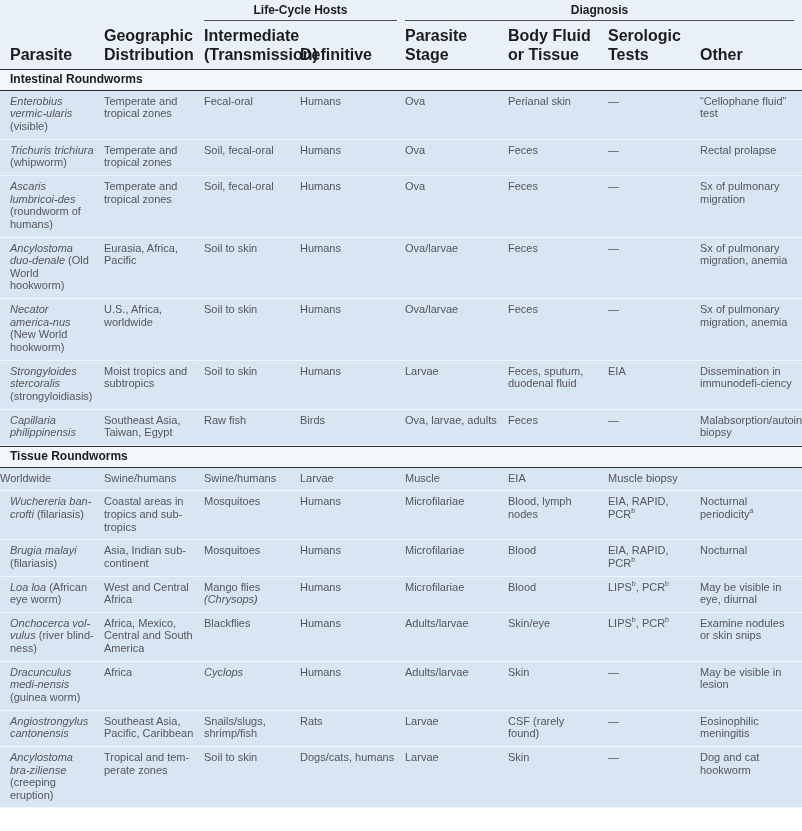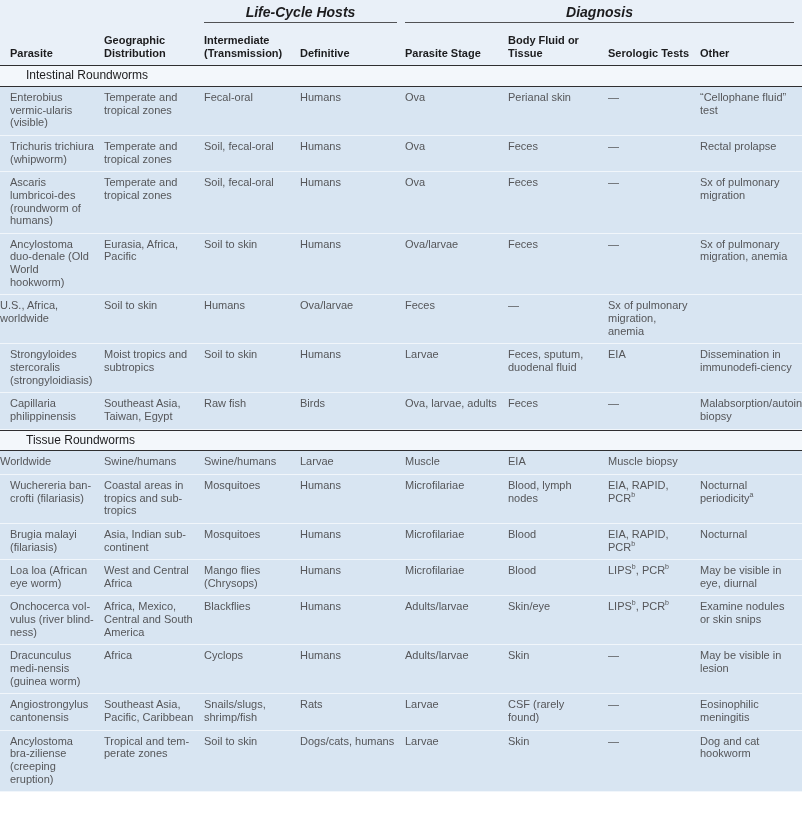--- a/index.html
+++ b/index.html
@@ -15,69 +15,68 @@
   }
   *{margin:0;padding:0;box-sizing:border-box;}
   body{
     width:802px;
     background:#fff;
     font-family:"Liberation Sans","DejaVu Sans",sans-serif;
     color:var(--text);
     font-size:11px;
     line-height:1.15;
   }
-  .it{}
+  .it{font-style:italic;}
   .sup{font-size:7px;vertical-align:super;line-height:0;}
 
   
   .thead{
     background:var(--header-bg);
     border-bottom:1.5px solid var(--rule);
   }
   .spanner-row{
     display:grid;
     grid-template-columns:var(--cols);
     padding-top:4px;
   }
   .spanner{
     text-align:center;
     font-weight:bold;
-    font-size:14px;
+    font-size:12px;
     color:var(--head-text);
     border-bottom:1px solid #515255;
     padding-bottom:2px;
     margin-right:8px;
-    font-style:italic;
   }
   .spanner.lifecycle{grid-column:3/5;}
   .spanner.diagnosis{grid-column:5/9;}
   .colhead-row{
     display:grid;
     grid-template-columns:var(--cols);
     align-items:end;
     padding:4px 0 5px 0;
   }
   .colhead{
     font-weight:bold;
-    font-size:11px;
+    font-size:16px;
     color:var(--head-text);
     padding-right:10px;
     line-height:1.2;
   }
   .colhead:first-child{padding-left:10px;margin-top:20px;}
 
   
   .section-band{
     background:var(--band-bg);
     border-top:1px solid var(--rule);
     border-bottom:1px solid var(--rule);
-    font-weight:normal;
+    font-weight:bold;
     font-size:12px;
     color:var(--head-text);
-    padding:3px 0 3px 26px;
+    padding:3px 0 3px 10px;
   }
   .thead + .tbody .section-band:first-child{border-top:none;}
 
   
   .row{
     display:grid;
     grid-template-columns:var(--cols);
     background:var(--row-bg);
     border-bottom:1px solid var(--sep);
   }
@@ -142,20 +141,21 @@
         <div class="cell parasite"><span class="it">Ancylostoma duo-denale</span><span> (Old World hookworm)</span></div>
         <div class="cell geo"><span>Eurasia, Africa, Pacific</span></div>
         <div class="cell intermediate"><span>Soil to skin</span></div>
         <div class="cell definitive"><span>Humans</span></div>
         <div class="cell stage"><span>Ova/larvae</span></div>
         <div class="cell fluid"><span>Feces</span></div>
         <div class="cell serologic"><span>—</span></div>
         <div class="cell other"><span>Sx of pulmonary migration, anemia</span></div>
       </div>
       <div class="row">
+        <div class="cell parasite"><span class="it">Necator america-nus</span><span> (New World hookworm)</span></div>
         <div class="cell geo"><span>U.S., Africa, worldwide</span></div>
         <div class="cell intermediate"><span>Soil to skin</span></div>
         <div class="cell definitive"><span>Humans</span></div>
         <div class="cell stage"><span>Ova/larvae</span></div>
         <div class="cell fluid"><span>Feces</span></div>
         <div class="cell serologic"><span>—</span></div>
         <div class="cell other"><span>Sx of pulmonary migration, anemia</span></div>
       </div>
       <div class="row">
         <div class="cell parasite"><span class="it">Strongyloides stercoralis</span><span> (strongyloidiasis)</span></div>

